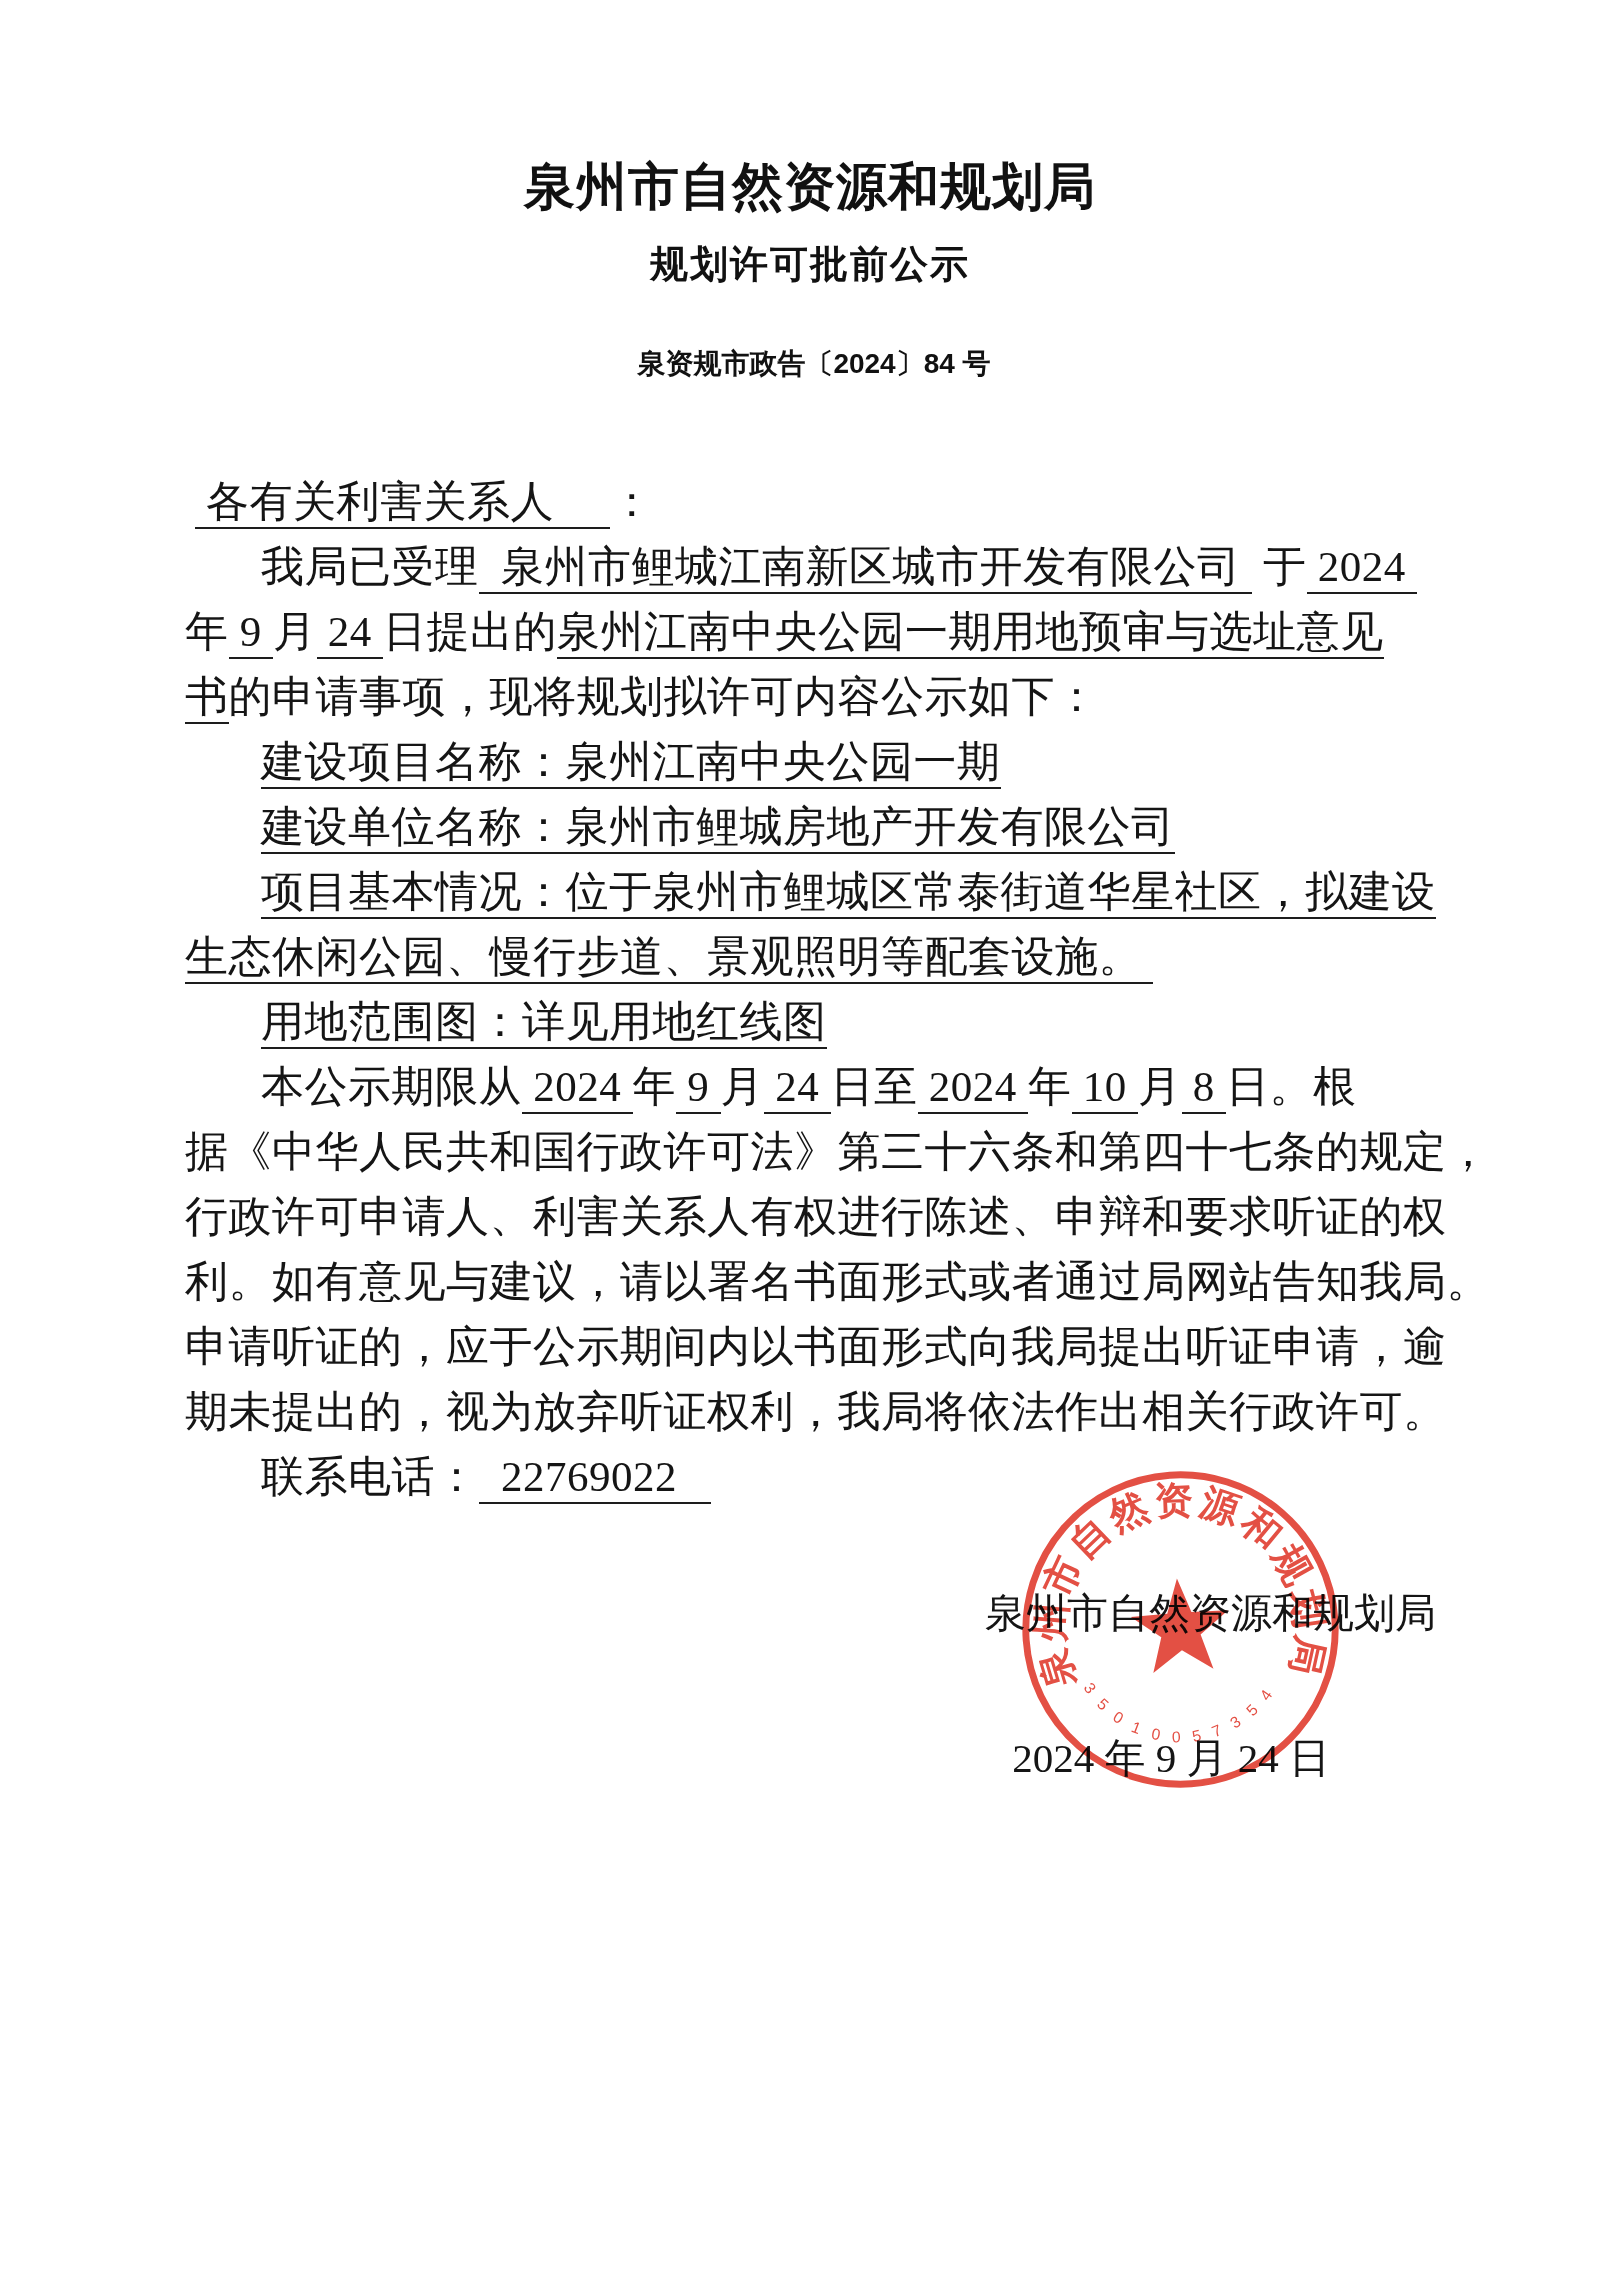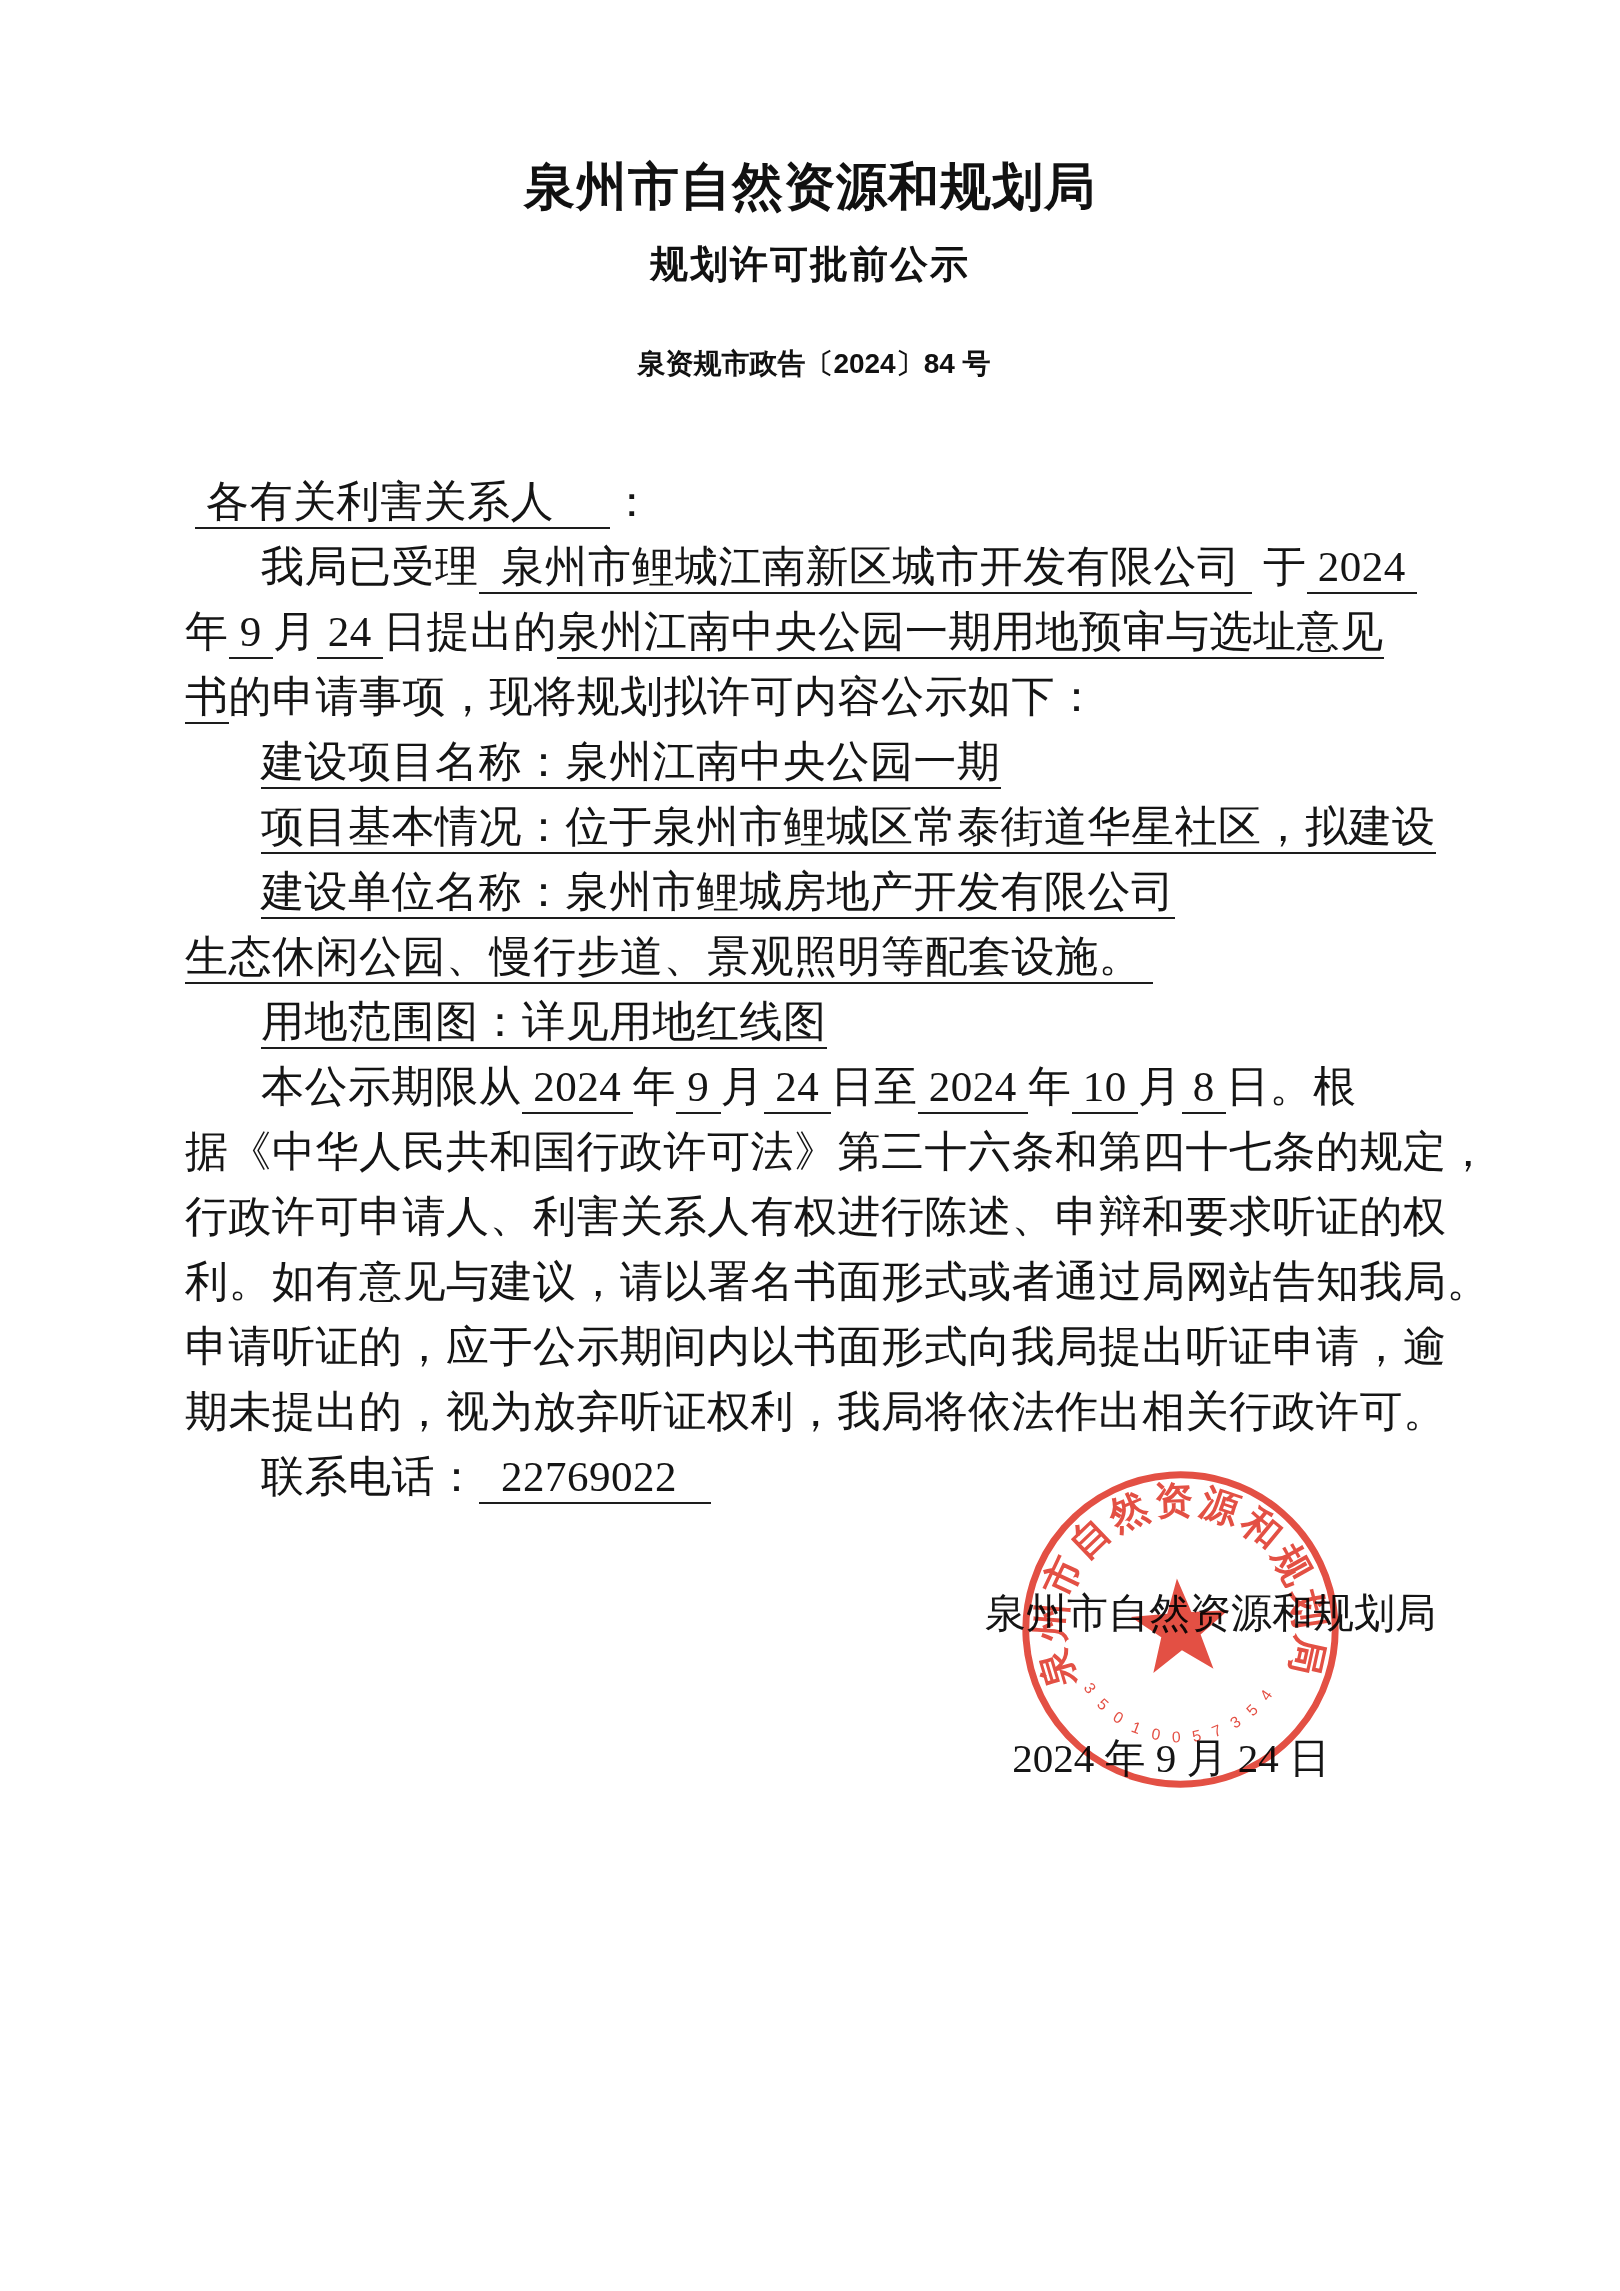--- a/index.html
+++ b/index.html
@@ -79,22 +79,22 @@
   <div class="doc-title title1">泉州市自然资源和规划局</div>
   <div class="doc-title title2">规划许可批前公示</div>
   <div class="doc-number">泉资规市政告〔2024〕84 号</div>
 
   <div class="body-block">
       <div class="line ind1"><span class="u">&nbsp;各有关利害关系人&nbsp;&nbsp;&nbsp;&nbsp;&nbsp;</span><span>：</span></div>
       <div class="line ind2"><span>我局已受理</span><span class="u">&nbsp;&nbsp;泉州市鲤城江南新区城市开发有限公司&nbsp;</span><span>&nbsp;于</span><span class="u">&nbsp;2024&nbsp;</span></div>
       <div class="line"><span>年</span><span class="u">&nbsp;9&nbsp;</span><span>月</span><span class="u">&nbsp;24&nbsp;</span><span>日提出的</span><span class="u">泉州江南中央公园一期用地预审与选址意见</span></div>
       <div class="line"><span class="u">书</span><span>的申请事项，现将规划拟许可内容公示如下：</span></div>
       <div class="line ind2"><span class="u">建设项目名称：泉州江南中央公园一期</span></div>
+      <div class="line ind2"><span class="u">建设单位名称：泉州市鲤城房地产开发有限公司</span></div>
       <div class="line ind2"><span class="u">项目基本情况：位于泉州市鲤城区常泰街道华星社区，拟建设</span></div>
-      <div class="line ind2"><span class="u">建设单位名称：泉州市鲤城房地产开发有限公司</span></div>
       <div class="line"><span class="u">生态休闲公园、慢行步道、景观照明等配套设施。&nbsp;</span></div>
       <div class="line ind2"><span class="u">用地范围图：详见用地红线图</span></div>
       <div class="line ind2"><span>本公示期限从</span><span class="u">&nbsp;2024&nbsp;</span><span>年</span><span class="u">&nbsp;9&nbsp;</span><span>月</span><span class="u">&nbsp;24&nbsp;</span><span>日至</span><span class="u">&nbsp;2024&nbsp;</span><span>年</span><span class="u">&nbsp;10&nbsp;</span><span>月</span><span class="u">&nbsp;8&nbsp;</span><span>日。根</span></div>
       <div class="line"><span>据《中华人民共和国行政许可法》第三十六条和第四十七条的规定，</span></div>
       <div class="line"><span>行政许可申请人、利害关系人有权进行陈述、申辩和要求听证的权</span></div>
       <div class="line"><span>利。如有意见与建议，请以署名书面形式或者通过局网站告知我局。</span></div>
       <div class="line"><span>申请听证的，应于公示期间内以书面形式向我局提出听证申请，逾</span></div>
       <div class="line"><span>期未提出的，视为放弃听证权利，我局将依法作出相关行政许可。</span></div>
       <div class="line ind2"><span>联系电话：</span><span class="u">&nbsp;&nbsp;22769022&nbsp;&nbsp;&nbsp;</span></div>
     </div>

